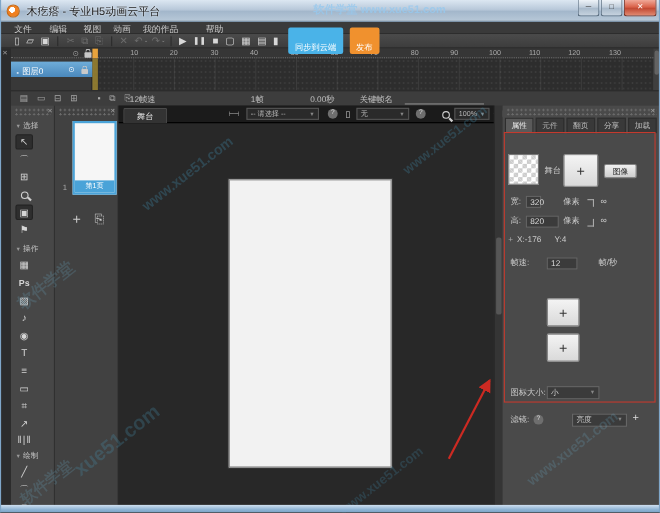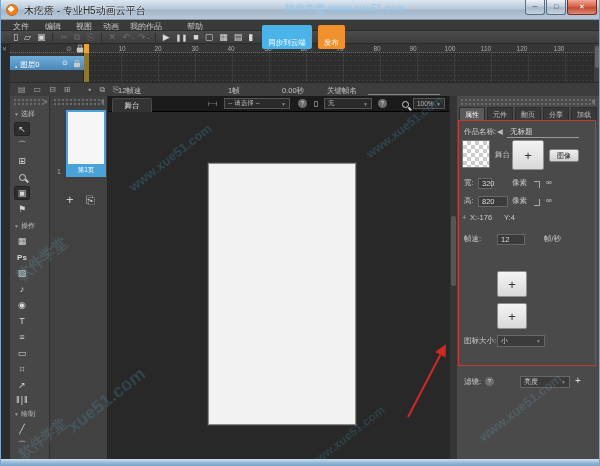--- a/index.html
+++ b/index.html
@@ -288,25 +288,20 @@
   <div class="handle"></div>
   <span class="pclose" style="left:134px">✕</span>
   <div class="rtabs">
     <div class="rtab on">属性</div>
     <div class="rtab">元件</div>
     <div class="rtab">翻页</div>
     <div class="rtab">分享</div>
     <div class="rtab">加载</div>
   </div>
 
-  <div class="prow" style="top:31px">
-    <span class="plab" style="left:7px">作品名称:</span>
-    <span class="plab" style="left:40px;color:#bbb">◀</span>
-    <span class="pin" style="left:50px;width:72px;background:transparent;border:none;border-bottom:1px solid #999">无标题</span>
-  </div>
 
   <div class="prow" style="top:44px;height:32px">
     <div class="checker"></div>
     <span class="plab" style="left:38px;top:10px">舞台</span>
     <div class="pbtn" style="left:55px;top:0;width:32px;height:30px">+</div>
     <div class="sbtn" style="left:92px;top:9px;width:30px;height:13px">图像</div>
   </div>
 
   <div class="prow" style="top:82px">
     <span class="plab" style="left:7px">宽:</span>
@@ -336,21 +331,21 @@
     <span class="plab" style="left:87px">帧/秒</span>
   </div>
 
 
 
   <div class="pbtn" style="left:40px;top:175px;width:30px;height:26px">+</div>
 
   <div class="pbtn" style="left:40px;top:207px;width:30px;height:26px">+</div>
 
 
-  <div class="prow" style="top:240px">
+  <div class="prow" style="top:256px">
     <span class="plab" style="left:7px">图标大小:</span>
     <div class="psel" style="left:40px;width:48px;top:-1px">
         <span>小</span>
         <span class="car">▼</span>
       </div>
   </div>
 
   <div class="prow" style="top:281px">
     <span class="plab" style="left:7px">滤镜:</span>
     <div class="hcirc" style="left:28px;top:0">?</div>

